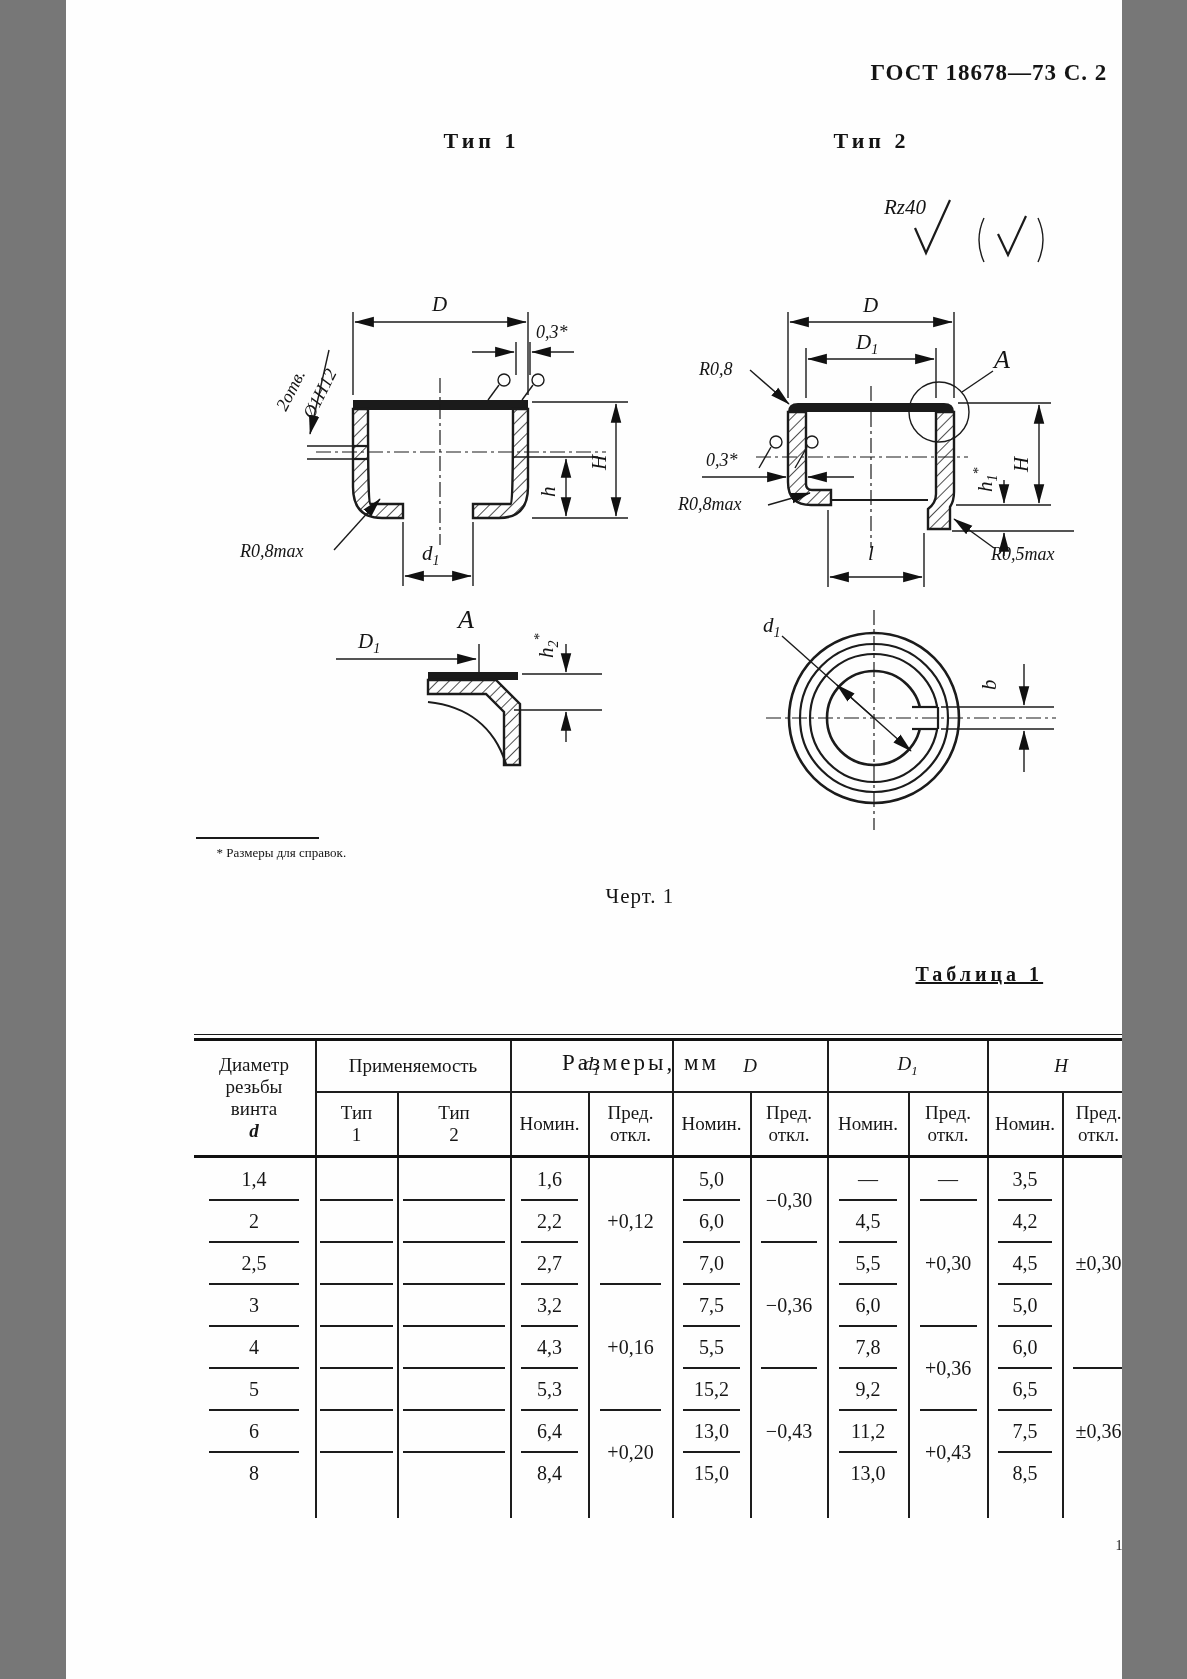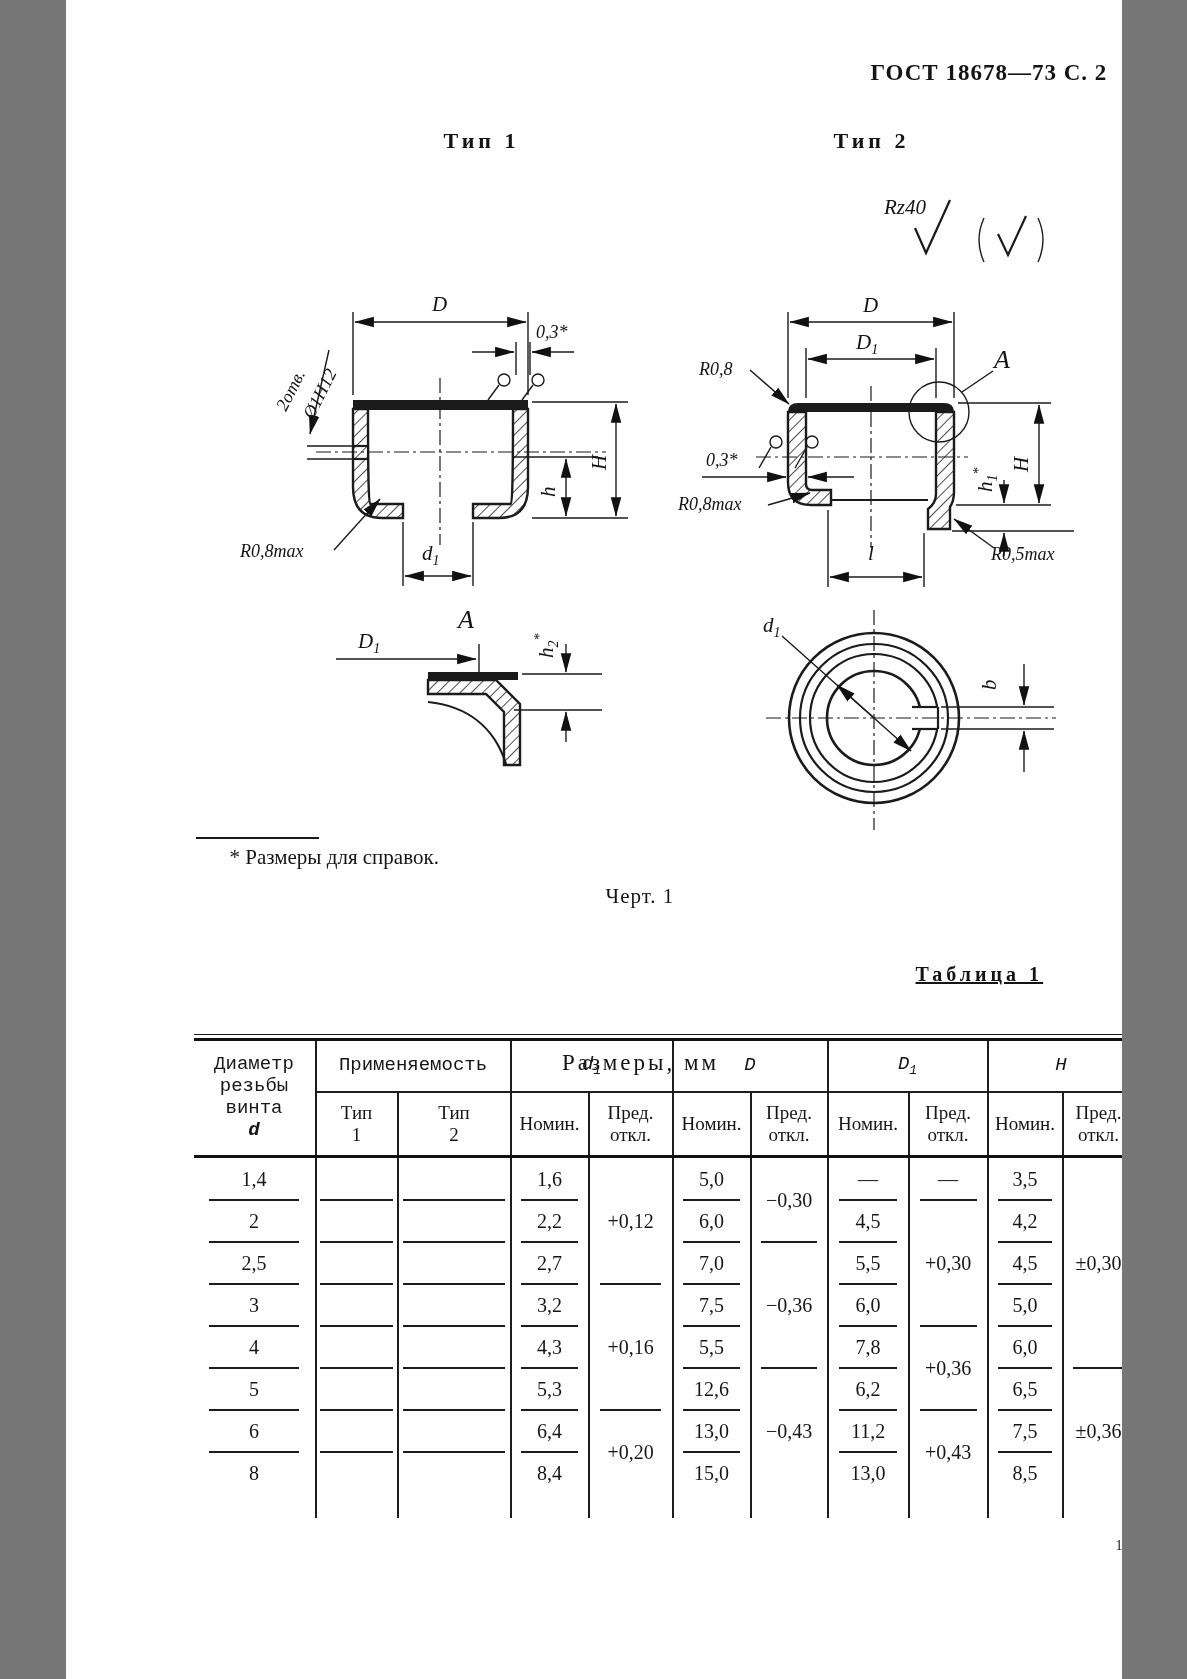--- a/index.html
+++ b/index.html
@@ -3,35 +3,35 @@
 <meta charset="utf-8">
 <style>
   html,body{margin:0;padding:0;background:#777;}
   .page{position:relative;width:1056px;height:1679px;background:#fefefe;margin:0 auto;
         font-family:"Liberation Serif",serif;color:#141414;overflow:hidden;}
   .abs{position:absolute;}
   .doc-header{top:60px;left:805px;width:240px;font-size:23px;font-weight:bold;letter-spacing:1px;}
   .type-title{top:128px;font-size:22px;font-weight:bold;letter-spacing:4px;}
   .t1t{left:378px;} .t2t{left:768px;}
   .footnote-rule{top:837px;left:130px;width:123px;border-top:2.5px solid #1a1a1a;}
-  .footnote{top:845px;left:164px;font-size:21px;}
+  .footnote{top:845px;left:151px;font-size:13px;}
   .fig-caption{top:884px;left:540px;width:120px;text-align:left;font-size:21px;letter-spacing:1px;}
   .table-label{top:963px;left:850px;width:160px;font-size:20px;font-weight:bold;letter-spacing:4px;text-decoration:underline;}
   .units-caption{top:1050px;left:455px;width:240px;text-align:center;font-size:23px;letter-spacing:3px;}
   .page-num{top:1538px;left:1050px;font-size:14px;}
   .pre{white-space:pre-line;}
 
   
   .tablewrap{top:1034px;left:128px;width:940px;border-top:1.6px solid #181818;}
   table.tbl{border-collapse:collapse;table-layout:fixed;width:940px;margin-top:3px;
             border-top:3.4px solid #111;font-size:20px;}
   .tbl td{padding:0;text-align:center;vertical-align:middle;position:relative;color:#161616;}
   .tbl .bl{border-left:2px solid #1d1d1d;}
   .tbl thead td{font-size:19px;line-height:1.15;}
-  .tbl tr.grp td{height:50px;font-family:Liberation Mono, monospace;}
+  .tbl tr.grp td{height:50px;}
   .tbl tr.grp td.gb{border-bottom:2px solid #1d1d1d;}
   .tbl tr.sub td{height:62px;}
   .tbl td.hb{border-bottom:3px solid #111;}
   .tbl tr.r td{height:42px;}
   .tbl tr.ext td{height:24px;}
   .tbl td.s::after{content:"";position:absolute;left:13%;right:13%;bottom:-1px;border-bottom:2px solid #1c1c1c;}
   .tbl td.w::after{left:4%;right:4%;}
   .tbl td.nl::after{display:none;}
   .tbl i{font-style:italic;}
   .tbl sub{font-size:13px;}
@@ -341,23 +341,23 @@
           <td class="bl s">5,5</td>
           <td class="bl s">7,8</td>
           <td class="bl s" rowspan="2">+0,36</td>
           <td class="bl s">6,0</td>
         </tr>
         <tr class="r">
           <td class="s">5</td>
           <td class="bl s w"></td>
           <td class="bl s w"></td>
           <td class="bl s">5,3</td>
-          <td class="bl s">12,6</td>
+          <td class="bl s">15,2</td>
           <td class="bl nl" rowspan="3">−0,43</td>
-          <td class="bl s">6,2</td>
+          <td class="bl s">9,2</td>
           <td class="bl s">6,5</td>
           <td class="bl nl" rowspan="3">±0,36</td>
         </tr>
         <tr class="r">
           <td class="s">6</td>
           <td class="bl s w"></td>
           <td class="bl s w"></td>
           <td class="bl s">6,4</td>
           <td class="bl nl" rowspan="2">+0,20</td>
           <td class="bl s">13,0</td>

